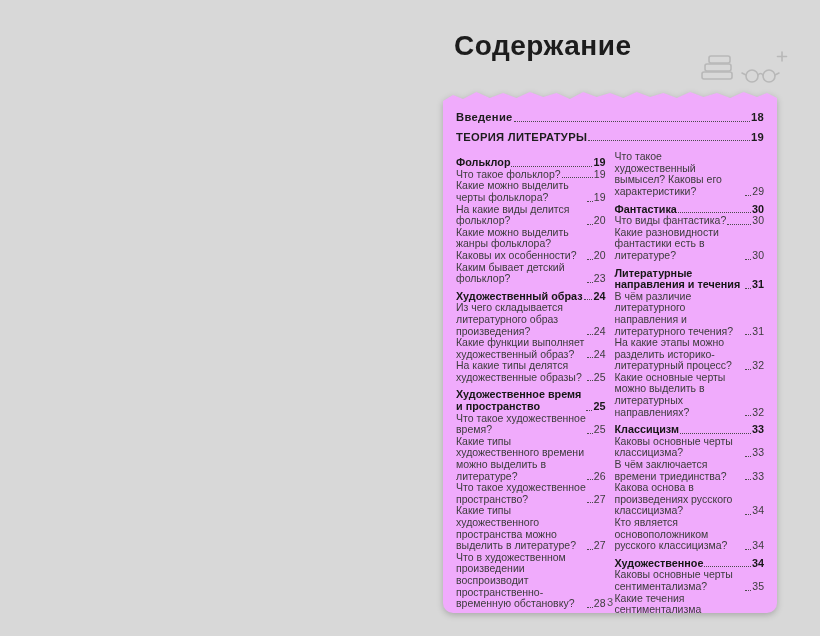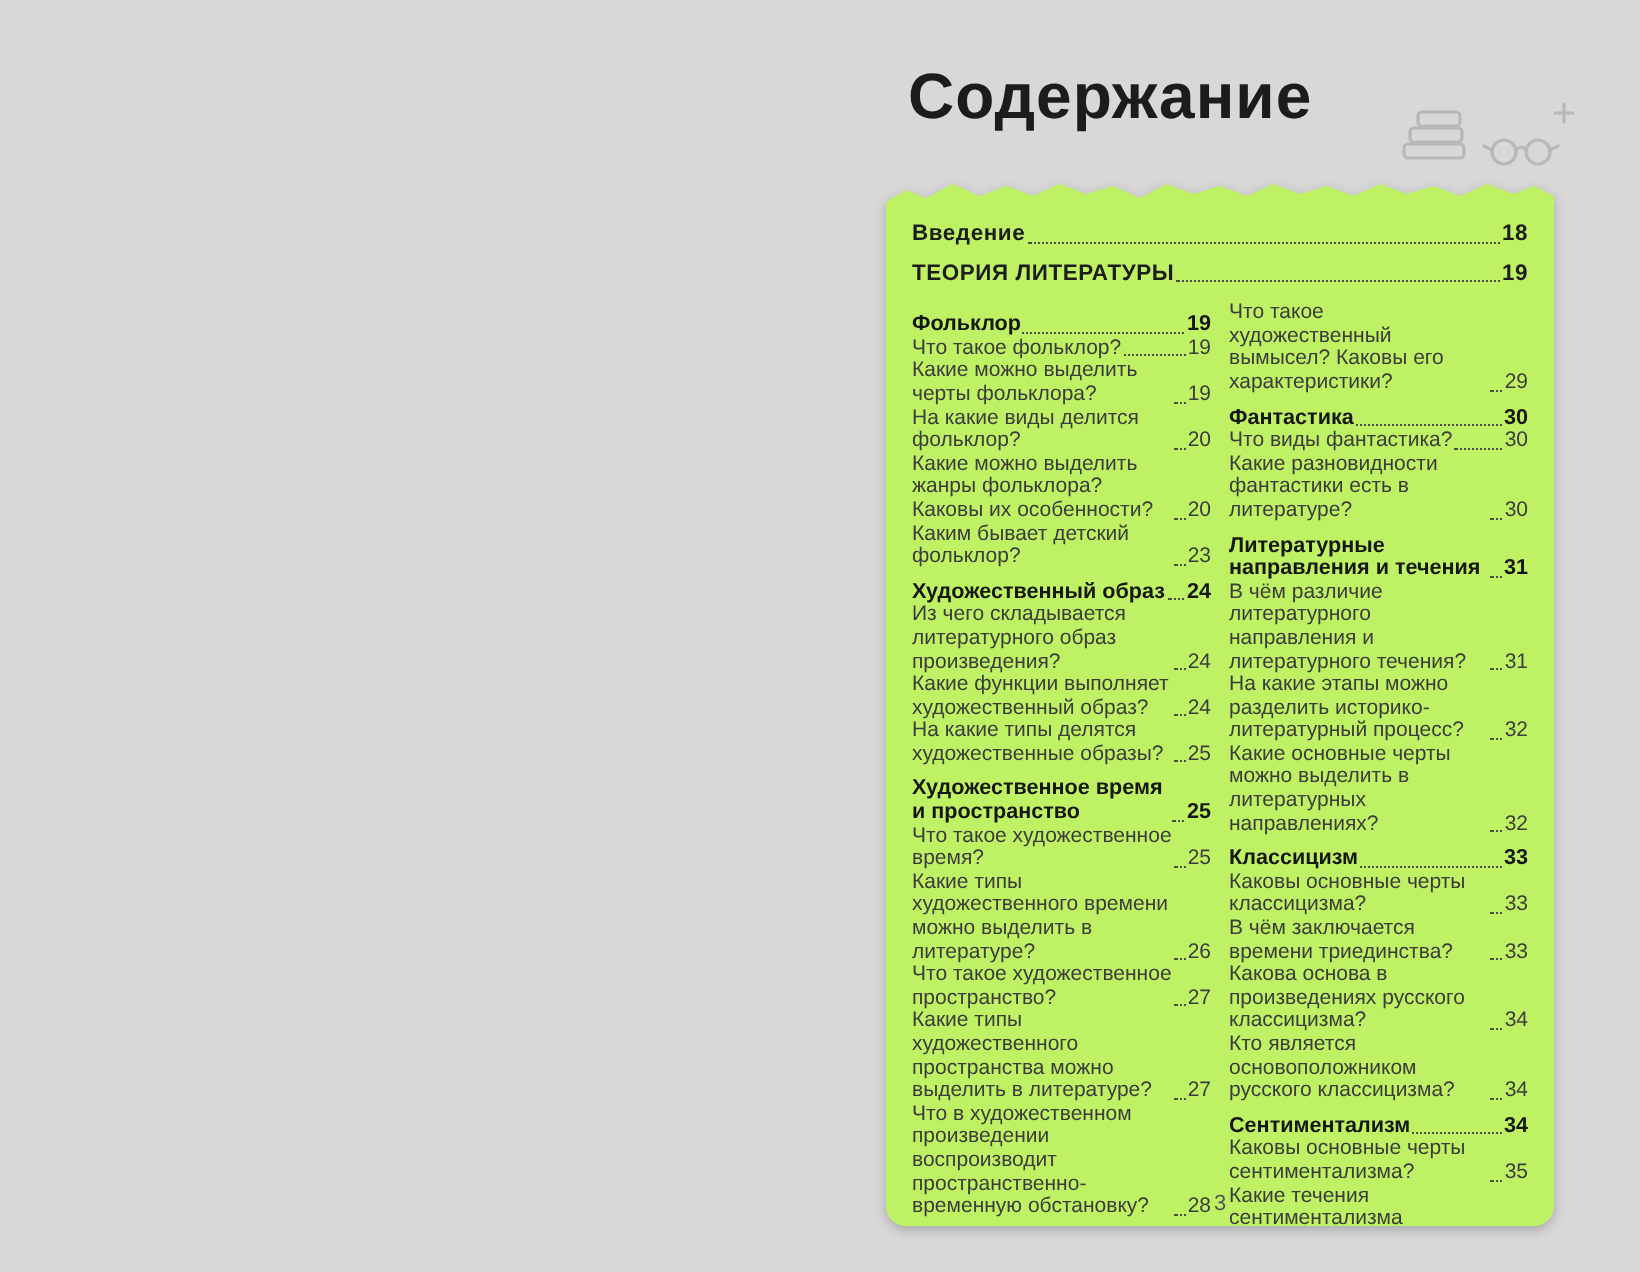--- a/index.html
+++ b/index.html
@@ -3,29 +3,29 @@
 <meta charset="utf-8">
 <style>
   html,body { margin:0; padding:0; }
   .screen {
     position:relative; width:820px; height:636px;
     background:#d8d8d8; overflow:hidden;
     font-family:"Liberation Sans", sans-serif;
   }
   .title {
     position:absolute; left:454px; top:30px; margin:0;
-    font-size:32px; font-weight:bold; color:#1c1c1c; letter-spacing:.5px;
+    font-size:28px; font-weight:bold; color:#1c1c1c; letter-spacing:.5px;
   }
   .doodles { position:absolute; left:698px; top:44px; width:92px; height:48px; }
   .card-wrap {
     position:absolute; left:443px; top:86px; width:334px; height:527px;
     filter:drop-shadow(0 2px 3px rgba(0,0,0,.22));
   }
   .card {
-    width:100%; height:100%; background:#bef264; box-sizing:border-box;
+    width:100%; height:100%; background:#f0abfc; box-sizing:border-box;
     border-radius:0 0 10px 10px;
     padding:26px 13px 14px 13px; position:relative;
     clip-path:polygon(0 15px, 3% 9px, 6% 13px, 10% 6px, 14% 12px, 18% 7px,
       22% 12px, 26% 6px, 30% 11px, 34% 7px, 38% 13px, 42% 6px, 46% 11px,
       50% 7px, 54% 12px, 58% 6px, 62% 11px, 66% 7px, 70% 12px, 74% 6px,
       78% 11px, 82% 7px, 86% 12px, 90% 6px, 94% 11px, 97% 7px, 100% 12px,
       100% 100%, 0 100%);
   }
   .toc-item { display:flex; align-items:flex-end; font-size:10.5px; line-height:11.6px; color:#3c3c3c; }
   .toc-text { flex:0 1 auto; min-width:0; overflow-wrap:break-word; }
@@ -225,21 +225,21 @@
               <span class="toc-text">Какова основа в произведениях русского классицизма?</span>
               <span class="toc-dots"></span>
               <span class="toc-page">34</span>
             </div>
             <div class="toc-item">
               <span class="toc-text">Кто является основоположником русского классицизма?</span>
               <span class="toc-dots"></span>
               <span class="toc-page">34</span>
             </div>
             <div class="toc-item heading">
-              <span class="toc-text">Сентиментализм</span>
+              <span class="toc-text">Художественное</span>
               <span class="toc-dots"></span>
               <span class="toc-page">34</span>
             </div>
             <div class="toc-item">
               <span class="toc-text">Каковы основные черты сентиментализма?</span>
               <span class="toc-dots"></span>
               <span class="toc-page">35</span>
             </div>
             <div class="toc-item">
               <span class="toc-text">Какие течения сентиментализма представлены в русской литературе?</span>

